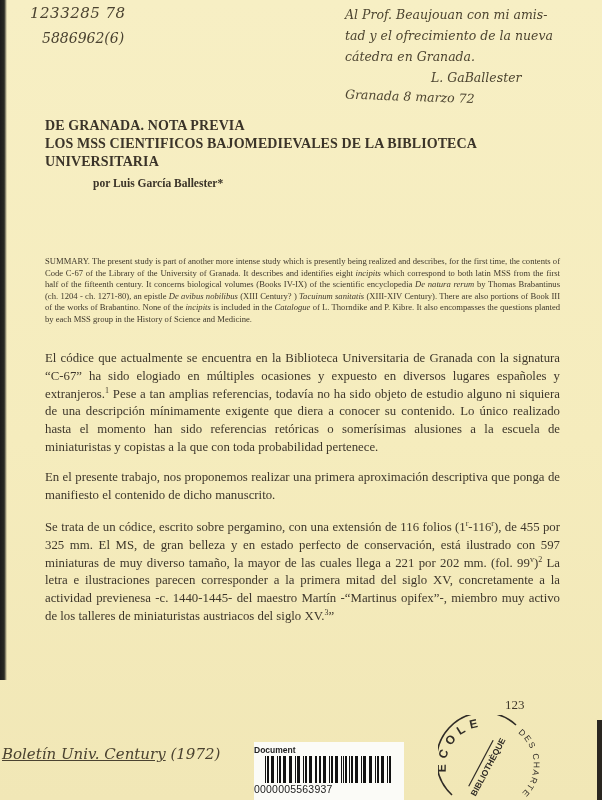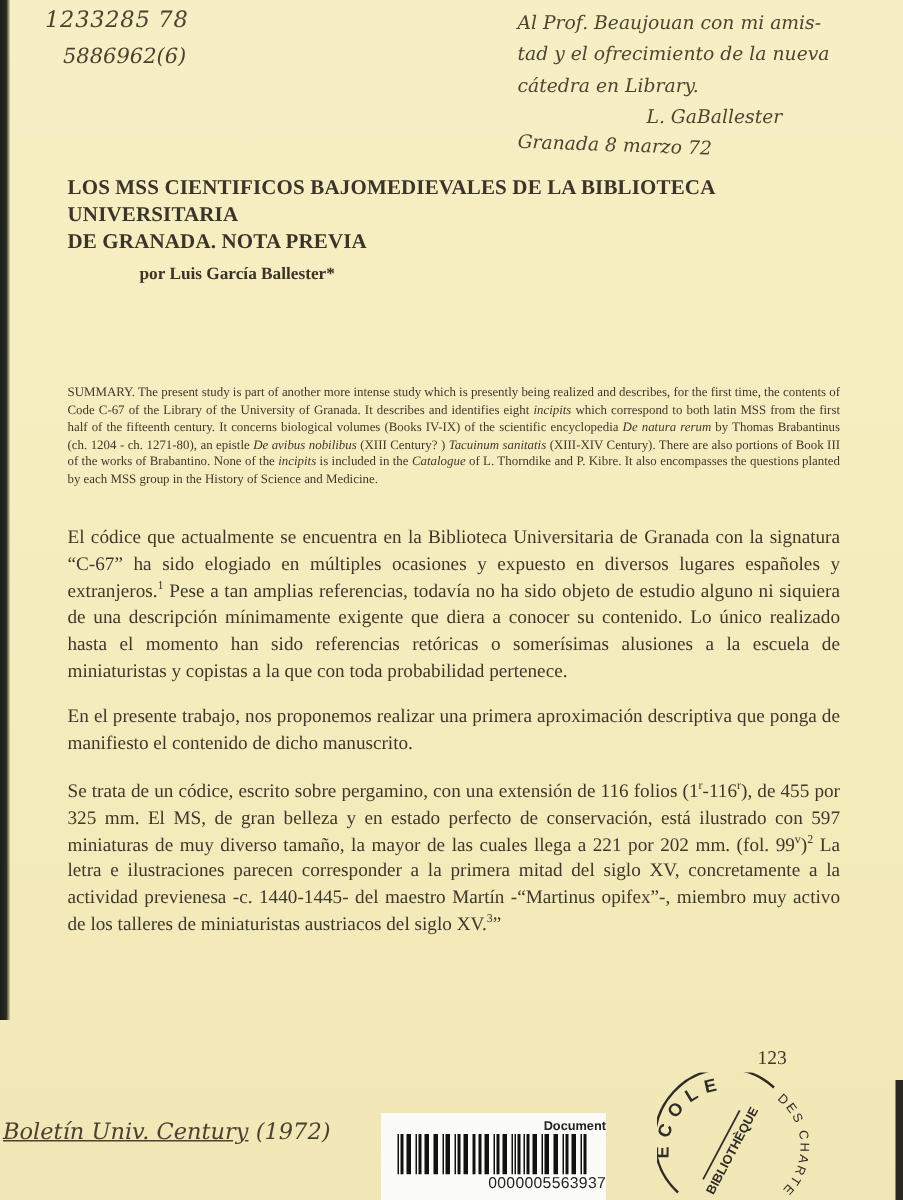--- a/index.html
+++ b/index.html
@@ -62,49 +62,49 @@
   .page-number {
     position: absolute; left: 505px; top: 697px; font-size: 13px; color: #3f382b;
   }
   .hw-source {
     position: absolute; left: 2px; top: 745px;
     font-family: "DejaVu Serif", serif; font-style: italic; font-size: 15px; color: #4a4230; white-space: nowrap;
   }
   .hw-source .ul { text-decoration: underline; }
   .barcode-label {
     position: absolute; left: 254px; top: 742px; width: 150px; height: 58px;
-    background: #fbfbf7; text-align: right;
+    background: #fbfbf7; text-align: left;
     font-family: "Liberation Sans", sans-serif; color: #222;
   }
   .barcode-label .doc { font-size: 8.5px; font-weight: bold; margin-top: 3px; }
   .barcode-label svg { display: block; margin: 1px auto 0; }
   .barcode-label .num { font-size: 10.5px; margin-top: 0px; letter-spacing: 0.2px; }
   .stamp { position: absolute; left: 438px; top: 715px; width: 110px; height: 85px; }
 </style>
 </head>
 <body>
 
 <div class="page">
   <div class="left-edge"></div>
   <div class="right-edge"></div>
 
   <div class="hand hw-id1">1233285 78</div>
   <div class="hand hw-id2">5886962(6)</div>
 
   <div class="dedication">
     <div class="line">Al Prof. Beaujouan con mi amis-</div>
     <div class="line l2">tad y el ofrecimiento de la nueva</div>
-    <div class="line">cátedra en Library.</div>
+    <div class="line">cátedra en Granada.</div>
     <div class="line sig">L. GaBallester</div>
     <div class="line place">Granada 8 marzo 72</div>
   </div>
 
   <div class="title">
+    <div>DE GRANADA. NOTA PREVIA</div>
     <div>LOS MSS CIENTIFICOS BAJOMEDIEVALES DE LA BIBLIOTECA UNIVERSITARIA</div>
-    <div>DE GRANADA. NOTA PREVIA</div>
   </div>
 
   <div class="author">por Luis García Ballester*</div>
 
   <div class="summary"><span>SUMMARY. The present study is part of another more intense study which is presently being realized and describes, for the first time, the contents of Code C-67 of the Library of the University of Granada. It describes and identifies eight </span><i>incipits</i><span> which correspond to both latin MSS from the first half of the fifteenth century. It concerns biological volumes (Books IV-IX) of the scientific encyclopedia </span><i>De natura rerum</i><span> by Thomas Brabantinus (ch. 1204 - ch. 1271-80), an epistle </span><i>De avibus nobilibus</i><span> (XIII Century? ) </span><i>Tacuinum sanitatis</i><span> (XIII-XIV Century). There are also portions of Book III of the works of Brabantino. None of the </span><i>incipits</i><span> is included in the </span><i>Catalogue</i><span> of L. Thorndike and P. Kibre. It also encompasses the  questions  planted by each MSS group in the History of Science and Medicine.</span></div>
 
   <div class="para p1"><span>El códice que actualmente se encuentra en la Biblioteca Universitaria de Granada con la signatura  “C-67” ha sido elogiado en múltiples ocasiones y expuesto en diversos lugares españoles y extranjeros.</span><sup>1</sup><span> Pese a tan amplias referencias, todavía no ha sido objeto de estudio alguno ni siquiera de una descripción mínimamente exigente que diera a conocer su contenido. Lo único realizado hasta el momento han sido referencias retóricas o somerísimas alusiones a la escuela de miniaturistas y copistas a la que con toda probabilidad pertenece.</span></div>
 
   <div class="para p2">En el presente trabajo, nos proponemos realizar una primera aproximación descriptiva que ponga de manifiesto el contenido de dicho manuscrito.</div>
 

